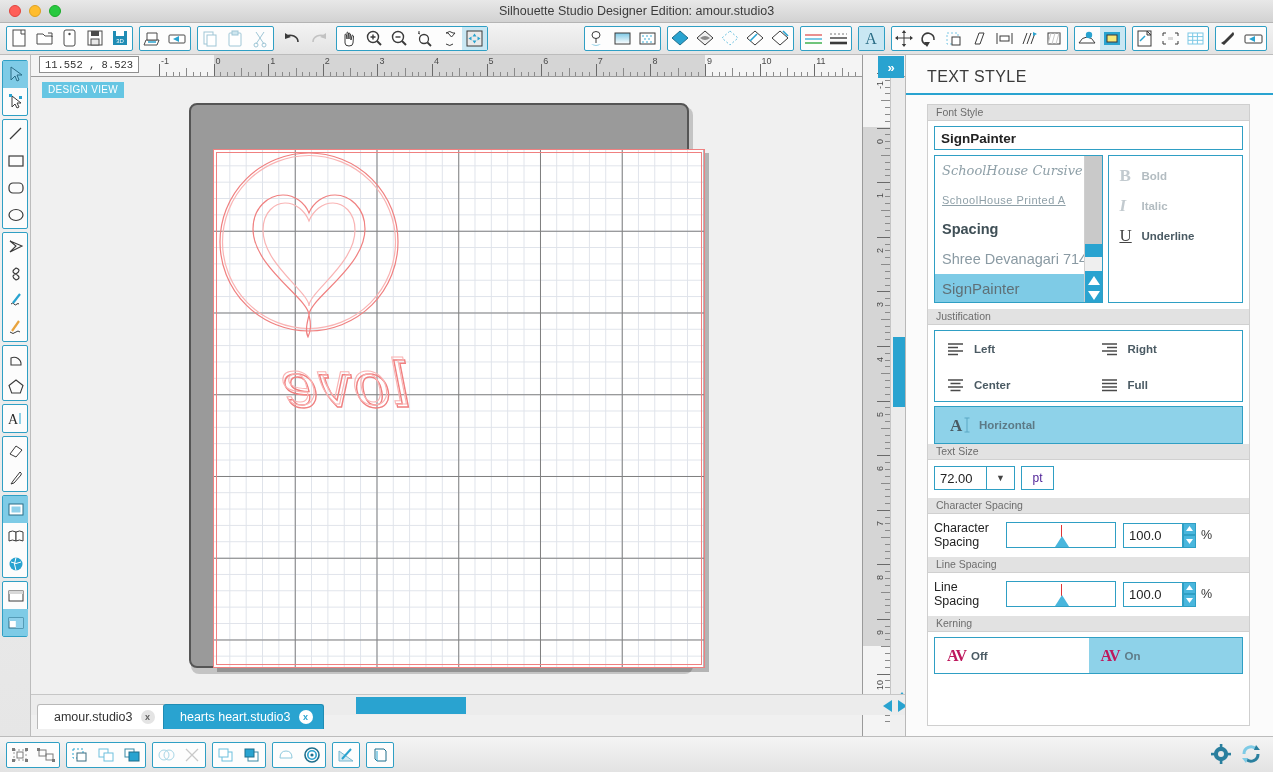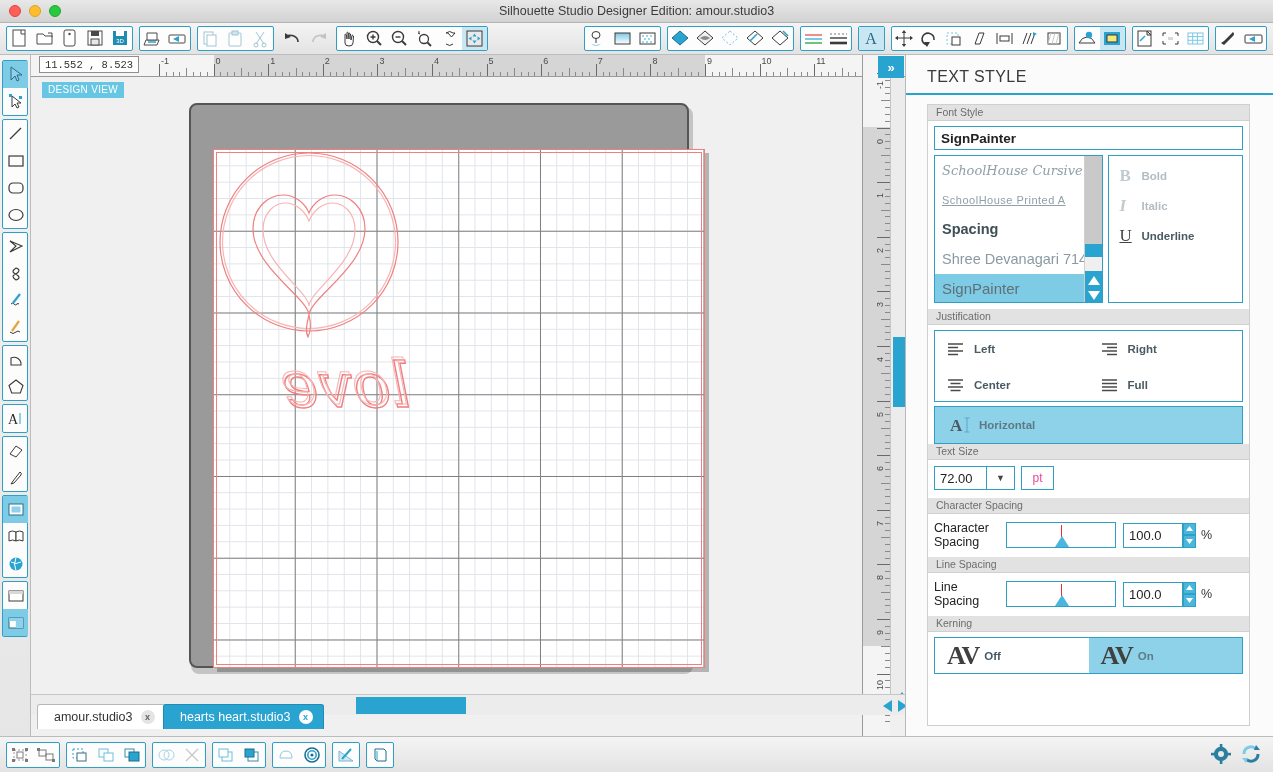--- a/index.html
+++ b/index.html
@@ -283,21 +283,21 @@
   .sizefield{
     width:53px; height:24px; border:1px solid #2f9fc4; background:#fff;
     display:flex; align-items:center; padding-left:5px; font-size:13px; color:#222;
   }
   .sizedd{
     width:28px; height:24px; border:1px solid #2f9fc4; border-left:none; background:#fff;
     display:flex; align-items:center; justify-content:center; font-size:9px; color:#444;
   }
   .unitbtn{
     margin-left:6px; width:33px; height:24px; border:1px solid #2f9fc4; background:#fff;
-    display:flex; align-items:center; justify-content:center; font-size:12px; color:#ec4899;
+    display:flex; align-items:center; justify-content:center; font-size:12px; color:#4c1d95;
   }
   .spacerow{ display:flex; align-items:center; margin:7px 6px 8px 6px; }
   .spacelabel{ width:72px; font-size:12.5px; color:#222; line-height:14px; }
   .slider{
     position:relative; width:110px; height:26px; border:1px solid #2f9fc4; background:#fff;
     margin-right:7px;
   }
   .slider .redline{ position:absolute; left:54px; top:2px; width:1px; height:12px; background:#e03434; }
   .slider .knob{
     position:absolute; left:48px; top:13px; width:0; height:0;
@@ -310,21 +310,21 @@
   }
   .spin{ width:13px; height:25px; display:flex; flex-direction:column; }
   .spin div{ flex:1; background:#49b6dd; display:flex; align-items:center; justify-content:center;
              border:1px solid #2f9fc4; }
   .pct{ margin-left:5px; font-size:12.5px; color:#333; }
 
   .kernbox{ margin:5px 6px 0 6px; border:1px solid #2f9fc4; display:flex; height:37px; }
   .kernitem{ flex:1; display:flex; align-items:center; padding-left:12px; background:#fff;
              font-size:11.5px; font-weight:bold; color:#4a5a63; }
   .kernitem.sel{ background:#8ed2e9; color:#5f7c88; }
-  .kernav{ font-family:"Liberation Serif", serif; font-size:26px; color:#404040; margin-right:5px; letter-spacing:-1px;}
+  .kernav{ font-family:"Liberation Serif", serif; font-size:16px; color:#be185d; margin-right:5px; letter-spacing:-1px;}
 
   .rp-collapse{
     position:absolute; left:878px; top:56px; width:26px; height:22px;
     background:#29a3d0; color:#fff; display:flex; align-items:center; justify-content:center;
     font-size:13px; font-weight:bold;
   }
   .br-icons{ position:absolute; right:12px; bottom:8px; display:flex; align-items:center; gap:10px; }
 </style>
 </head>
 <body>

